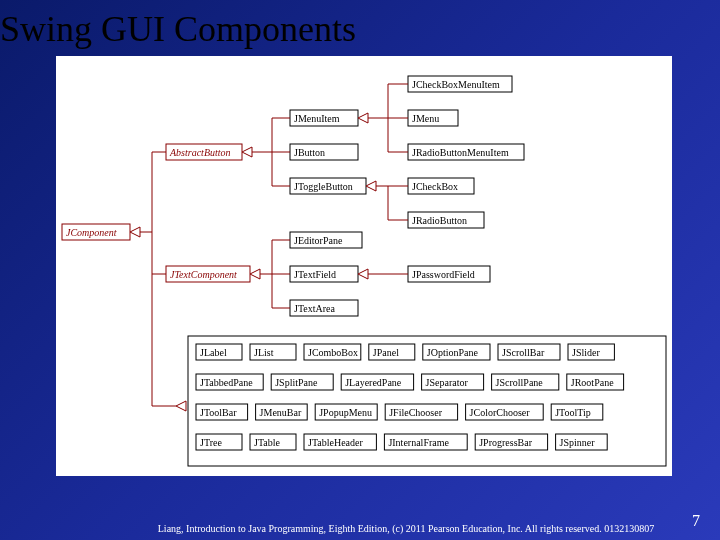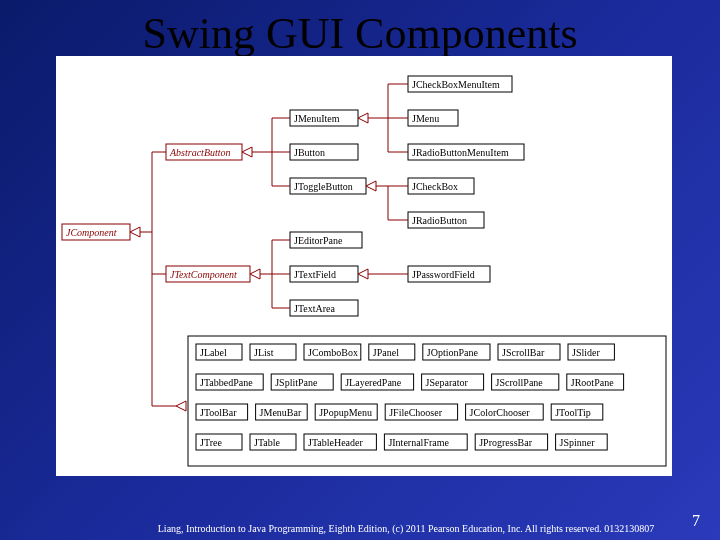--- a/index.html
+++ b/index.html
@@ -1,17 +1,17 @@
 <!DOCTYPE html>
 <html><head>
 <meta charset="utf-8">
 <style>
   html,body{margin:0;padding:0;width:720px;height:540px;font-family:"Times New Roman",serif;background:#1a2a8a;}
   .slide{position:relative;width:720px;height:540px;background:linear-gradient(135deg,#0a1a6a 0%,#1a2a9a 50%,#2a3aba 100%);}
-  .title{position:absolute;top:8px;left:0;width:100%;text-align:center;font-size:44px;color:#000;font-weight:normal;}
+  .title{position:absolute;top:8px;left:0;width:100%;font-size:36px;color:#000;font-weight:normal;}
   .diagram{position:absolute;top:56px;left:56px;width:616px;height:420px;background:#fff;}
   .footer{position:absolute;bottom:6px;left:0;width:100%;text-align:center;font-size:10px;color:#fff;padding-left:46px;}
   .pagenum{position:absolute;bottom:10px;right:20px;font-size:16px;color:#fff;}
   svg{width:616px;height:420px;}
   .box{fill:#fff;stroke:#000;stroke-width:1;}
   .abstract{fill:#fff;stroke:#800;stroke-width:1;}
   .lbl{font-family:"Times New Roman",serif;font-size:10px;fill:#000;}
   .albl{font-family:"Times New Roman",serif;font-size:10px;font-style:italic;fill:#800;}
   .conn{stroke:#800;stroke-width:1;fill:none;}
   .grp{fill:none;stroke:#000;stroke-width:1;}

